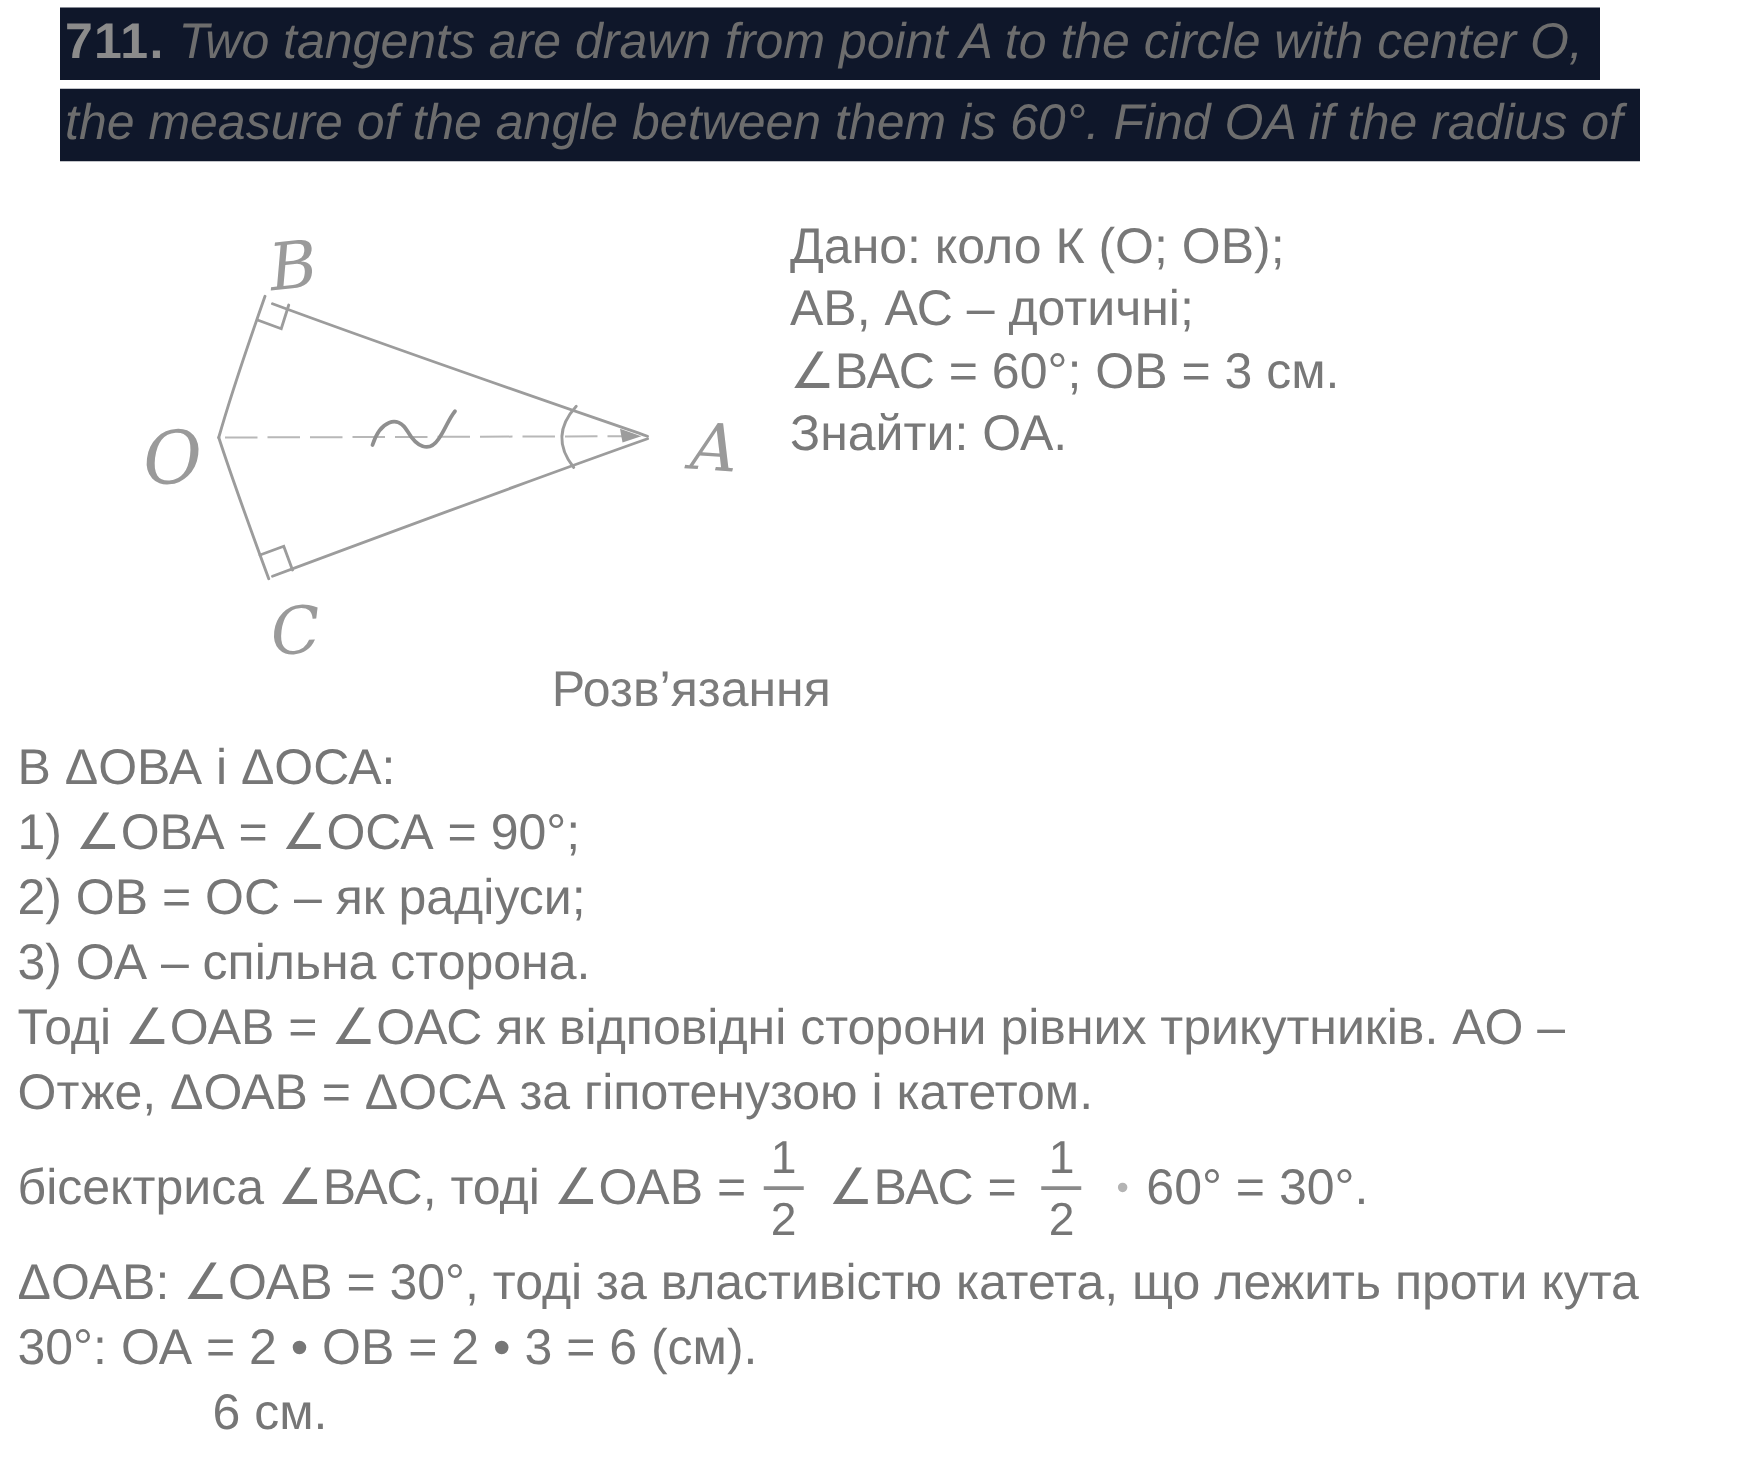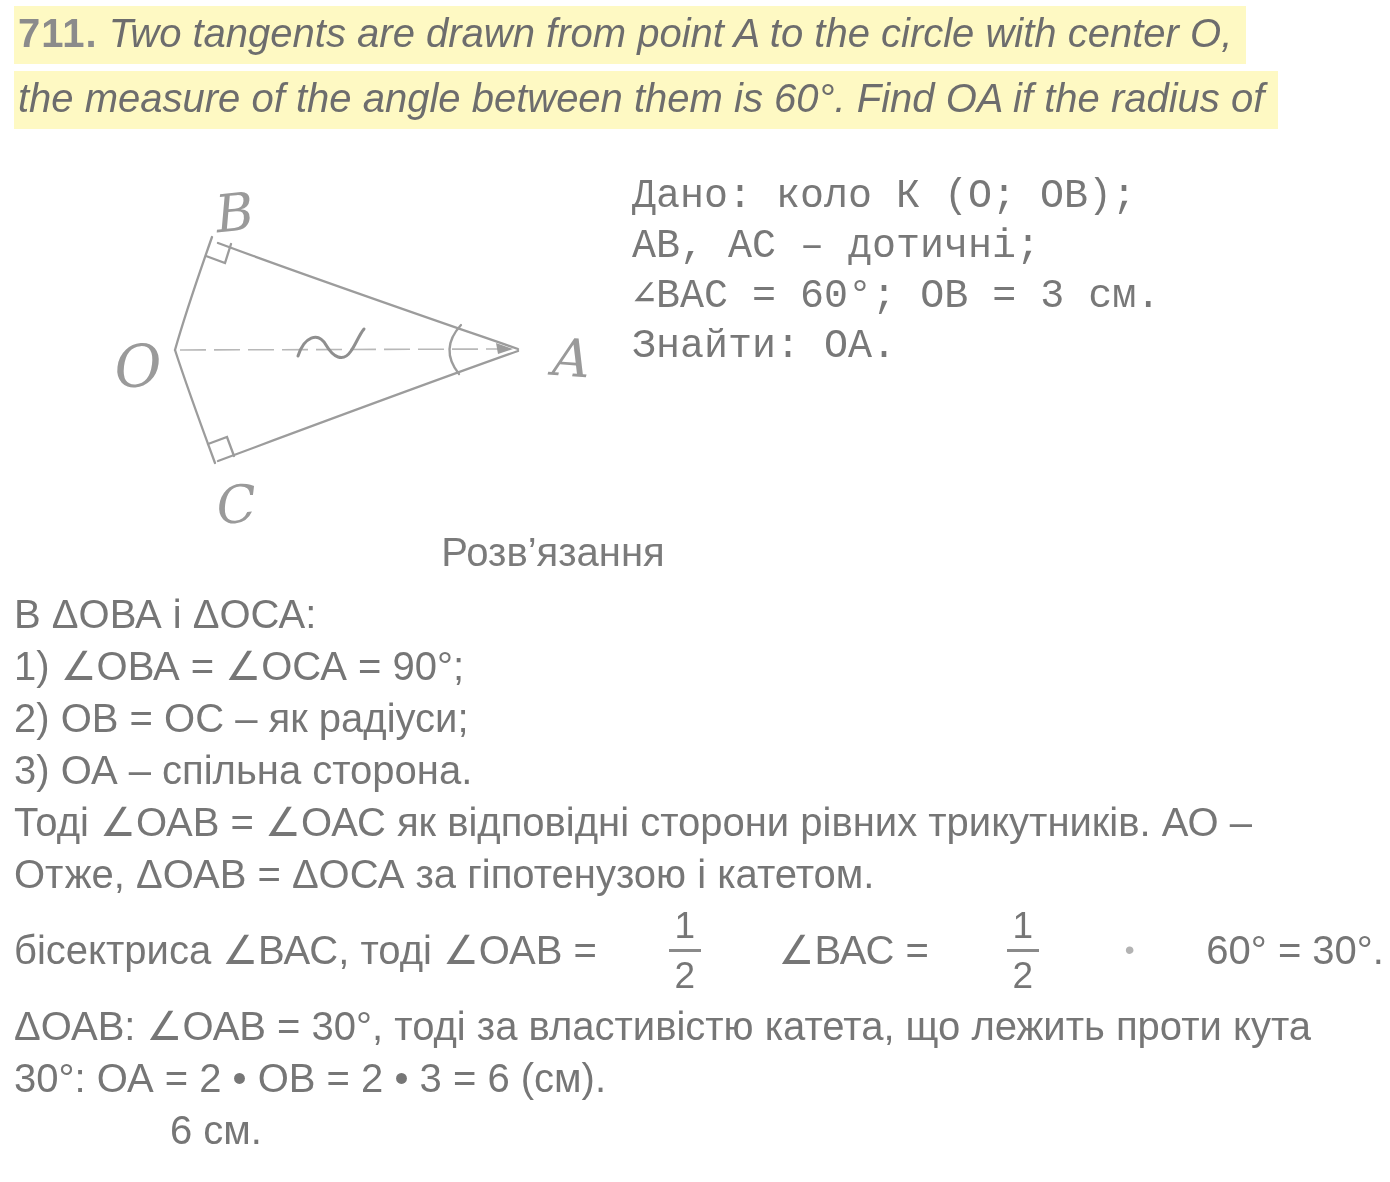--- a/index.html
+++ b/index.html
@@ -10,49 +10,50 @@
     color:#757575;
     position:relative;
     overflow:hidden;
   }
   .page{position:absolute;left:0;top:0;width:1390px;height:1182px;}
 
   
   .problem{position:absolute;left:14px;top:6px;font-size:40px;}
   .p-line{margin-bottom:7px;white-space:nowrap;}
   .hl{
-    background:#fef9c3;
+    background:#0f172a;
     display:inline-block;
     padding:4px 14px 8px 4px;
     line-height:46px;
+    margin-left:34px;
   }
   .p-num{font-style:normal;font-weight:bold;color:#8b8b8b;letter-spacing:1px;}
   .p-text{font-style:italic;color:#6d6d6d;}
 
   
   .figure{position:absolute;left:80px;top:163px;width:560px;height:372px;}
   .figure svg{display:block;width:100%;height:100%;}
   .fig-label{
     font-family:"DejaVu Serif","Liberation Serif",serif;
     font-style:italic;
     fill:#9a9a9a;
   }
 
   
-  .given{position:absolute;left:632px;top:172px;font-size:40px;color:#787878;font-family:Liberation Mono, monospace;}
+  .given{position:absolute;left:632px;top:172px;font-size:40px;color:#787878;}
   .g-line{line-height:50px;white-space:nowrap;}
 
   
   .sol-heading{
     position:absolute;left:0;top:530px;width:1106px;
     text-align:center;font-size:40px;color:#7b7b7b;
   }
   .solution{position:absolute;left:14px;top:588px;width:1370px;font-size:40px;color:#767676;}
   .s-line{height:52px;display:flex;align-items:center;white-space:nowrap;}
-  .frac-row{height:100px;display:flex;align-items:center;white-space:nowrap;justify-content:space-between;}
+  .frac-row{height:100px;display:flex;align-items:center;white-space:nowrap;}
   .frac{
     display:inline-flex;flex-direction:column;align-items:center;
     font-size:37px;line-height:1;margin:0 14px;
   }
   .frac-bar{width:32px;border-top:3px solid #8a8a8a;margin:5px 0;}
   .mul-dot{color:#b3b3b3;font-size:28px;margin:0 14px;}
   .frac-gap{margin:0 6px;}
   .answer{height:52px;display:flex;align-items:center;padding-left:156px;white-space:nowrap;}
 </style>
 </head>

